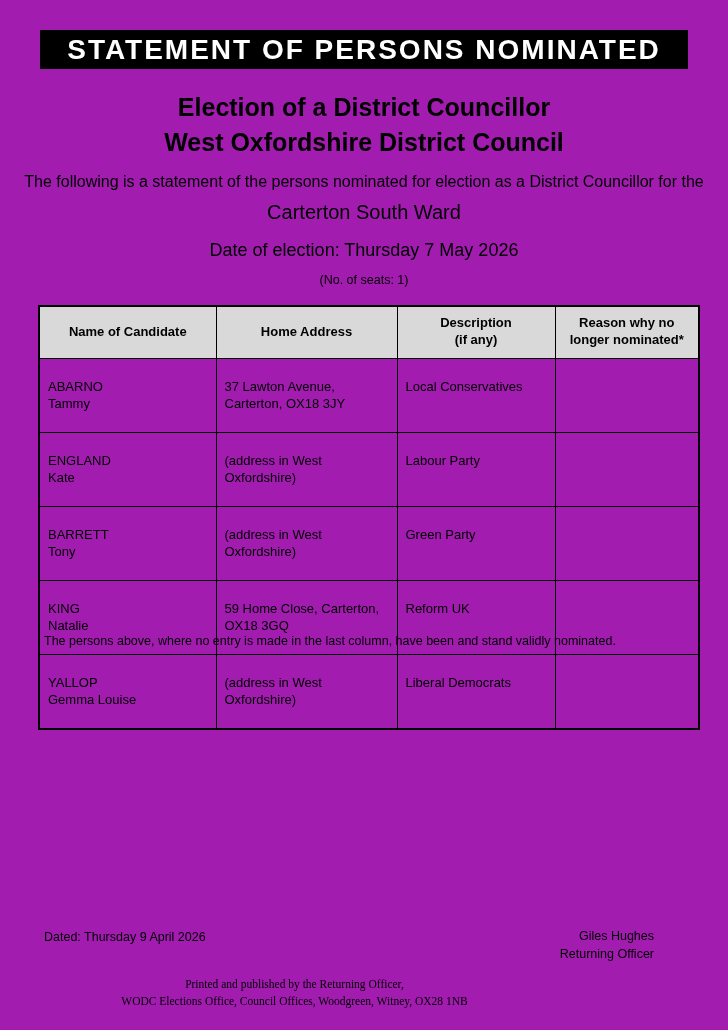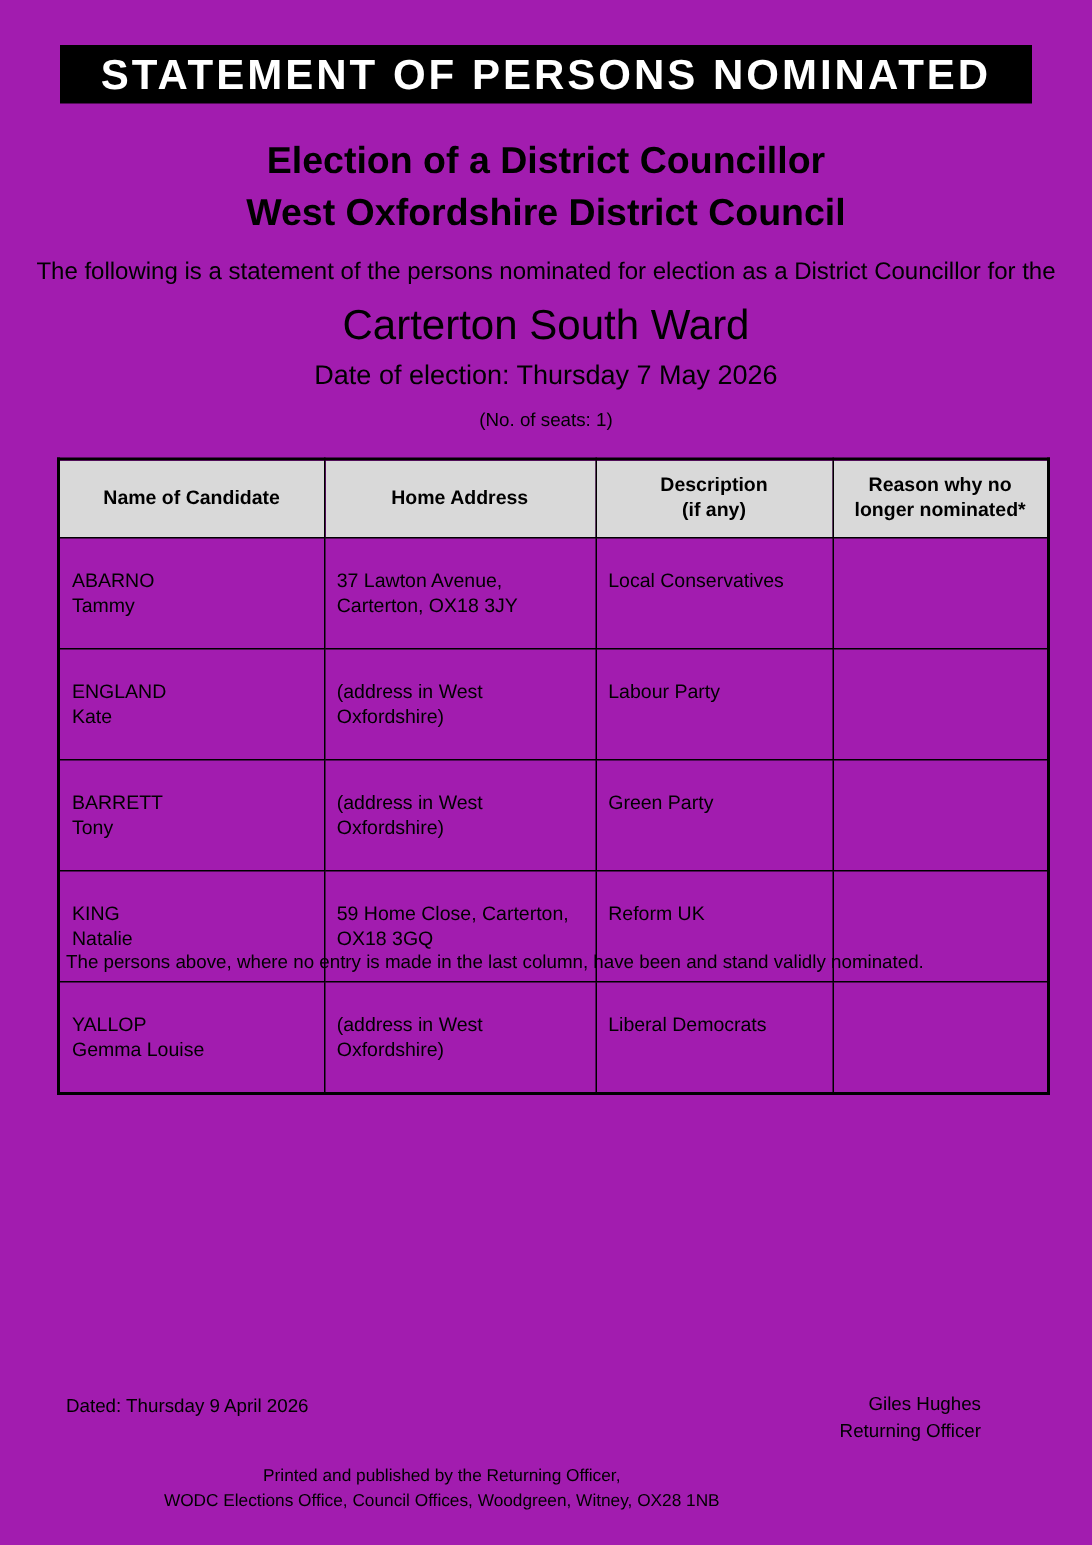--- a/index.html
+++ b/index.html
@@ -26,21 +26,21 @@
     text-align: center; font-size: 25px; font-weight: bold; line-height: 35px;
   }
 
   .intro {
     position: absolute; top: 173px; left: 0; width: 728px;
     text-align: center; font-size: 16px;
   }
 
   .ward {
     position: absolute; top: 201px; left: 0; width: 728px;
-    text-align: center; font-size: 28px;
+    text-align: center; font-size: 20px;
   }
 
   .election-date {
     position: absolute; top: 240px; left: 0; width: 728px;
     text-align: center; font-size: 18px;
   }
 
   .seats {
     position: absolute; top: 273px; left: 0; width: 728px;
     text-align: center; font-size: 12.5px;
@@ -81,21 +81,21 @@
     font-size: 12.5px;
   }
 
   .officer {
     position: absolute; top: 928px; right: 74px;
     text-align: right; font-size: 12.5px; line-height: 1.4;
   }
 
   .printline {
     position: absolute; top: 976px; left: 0; width: 589px;
-    text-align: center; font-size: 11.5px; line-height: 1.5;
+    text-align: center; font-size: 11.5px; line-height: 1.5; font-family: Liberation Serif, serif;
   }
 </style>
 </head>
 <body>
 
 <div class="page">
 
   <div class="banner">
     <span>STATEMENT OF PERSONS NOMINATED</span>
   </div>

